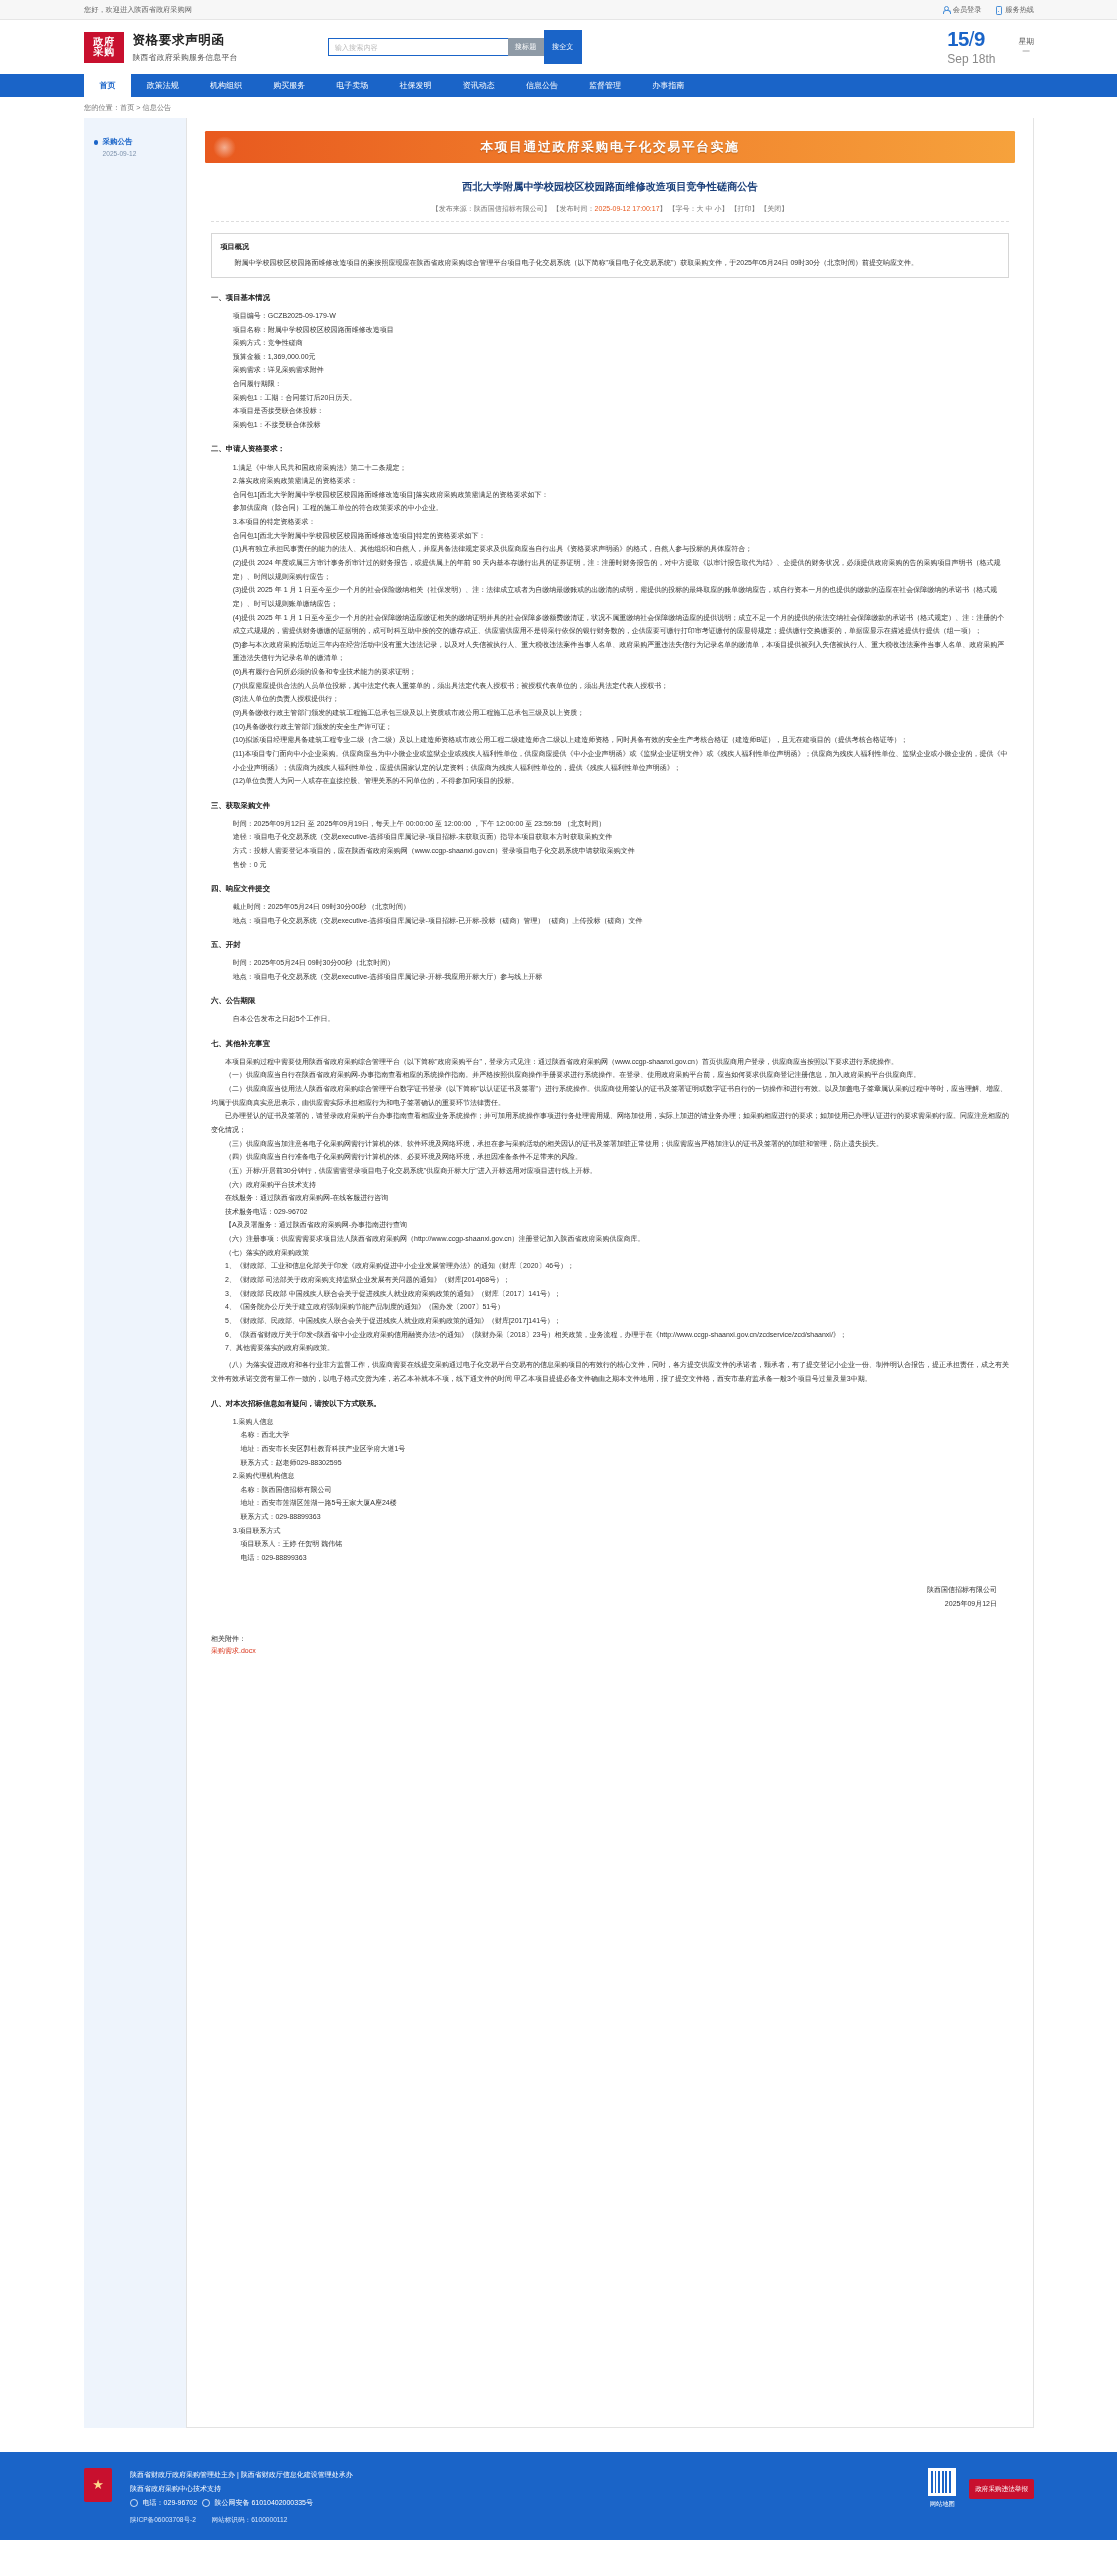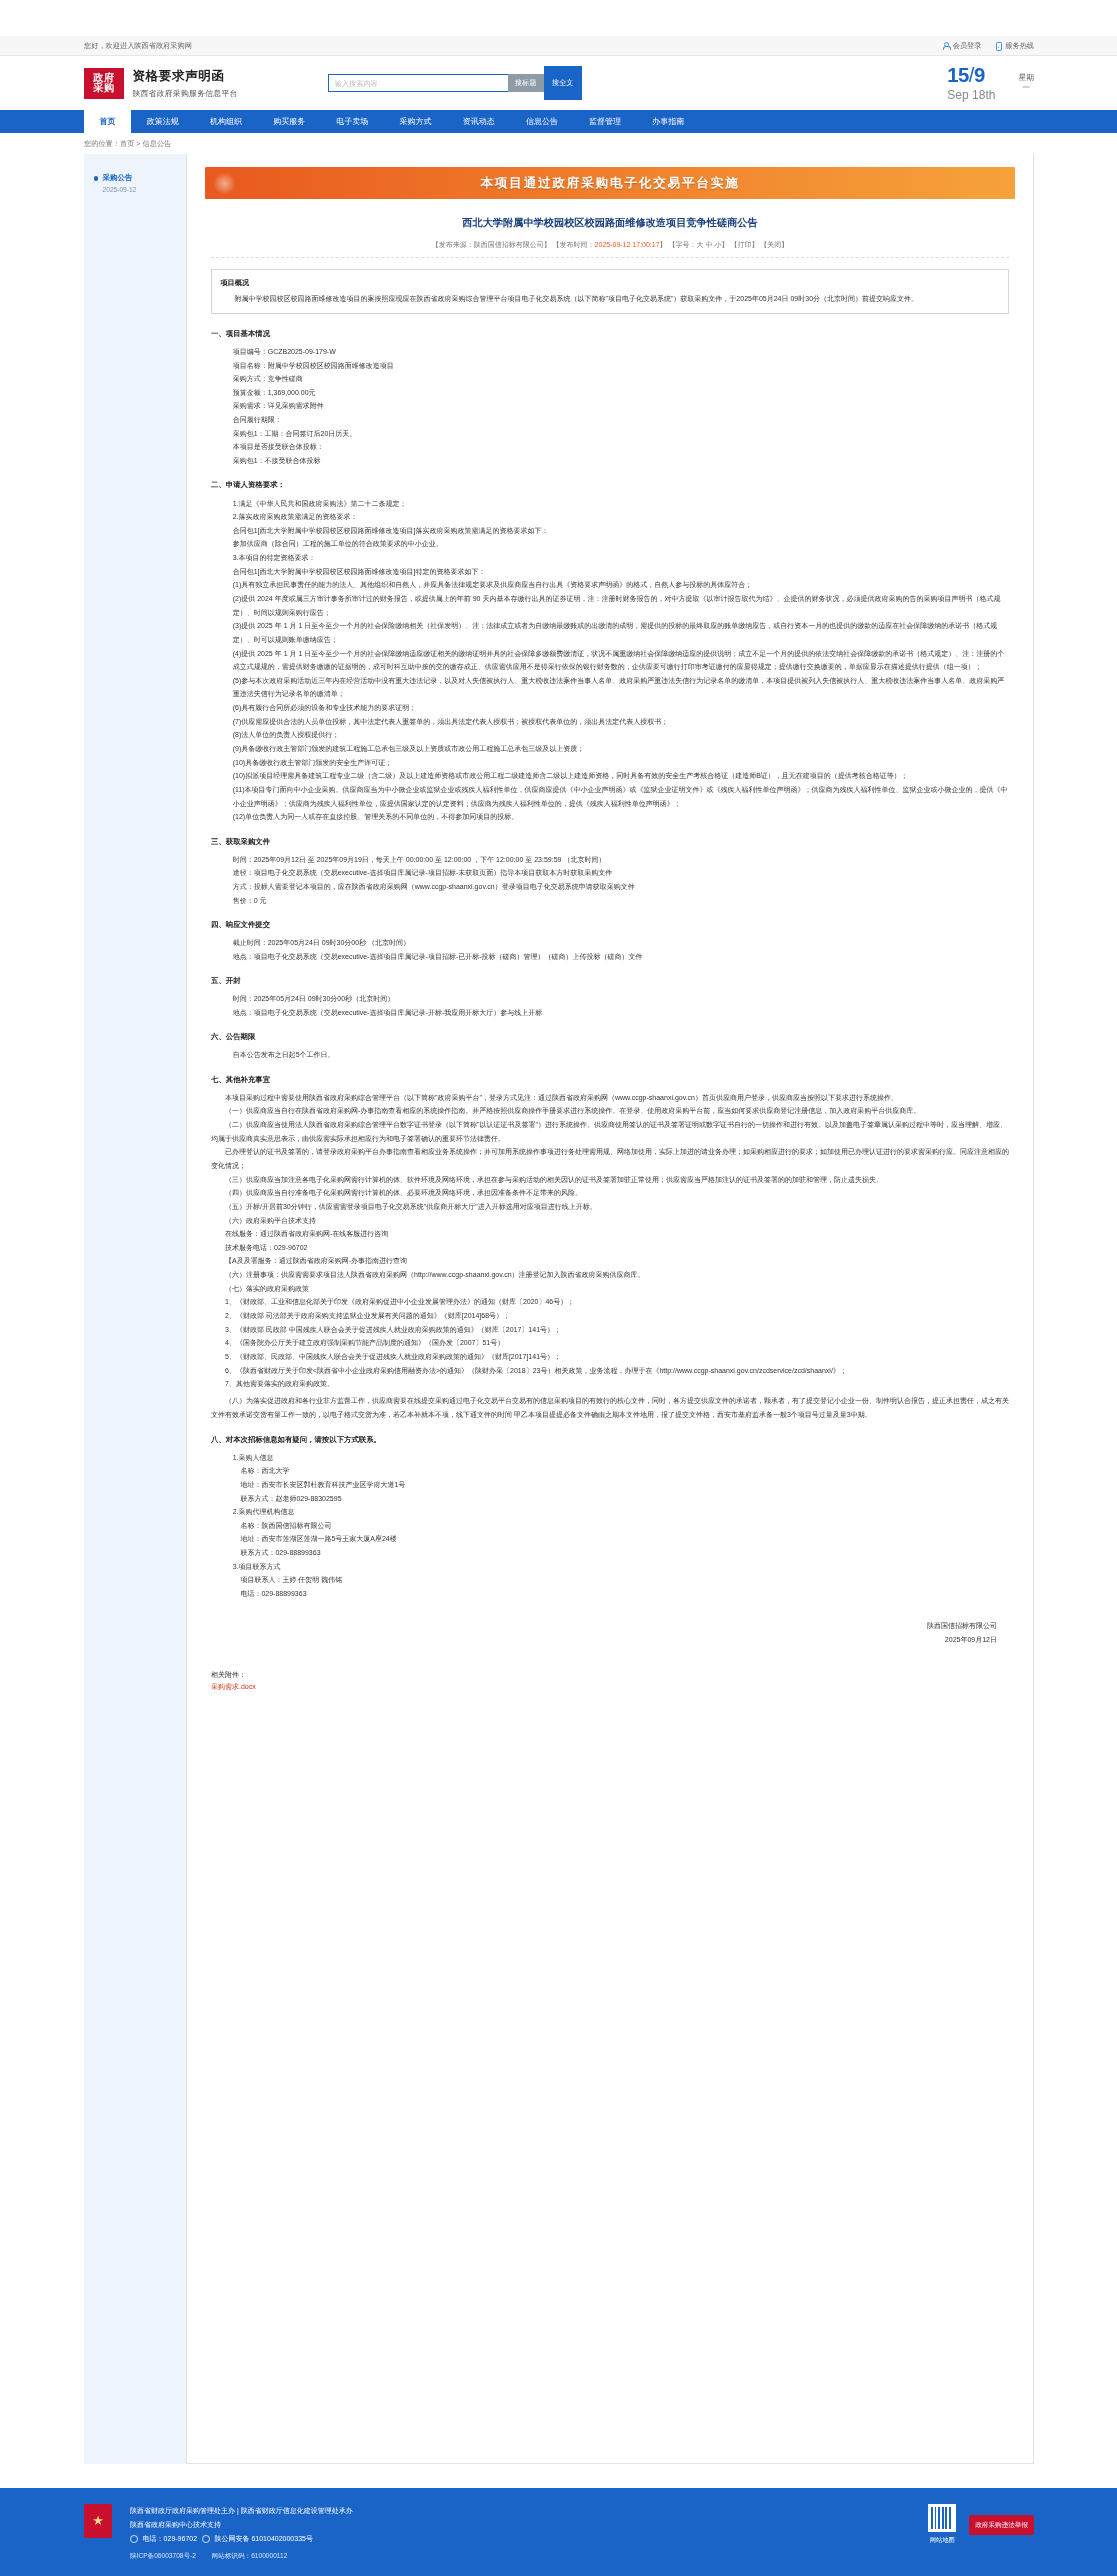--- a/index.html
+++ b/index.html
@@ -14,21 +14,20 @@
   
   .topbar {
     height:20.4px;
     background:#f7f7f7;
     border-bottom:0.6px solid #e6e6e6;
     display:flex;
     align-items:center;
     font-size:7.2px;
     color:#666;
     padding:0 84px;
-    margin-top:36px;
   }
   .topbar .left { flex:1; }
   .topbar .right { display:flex; align-items:center; gap:13px; }
   .topbar .right span { display:flex; align-items:center; gap:3px; }
   .ic { display:inline-block; width:7.8px; height:7.8px; position:relative; }
   .ic-person::before{content:"";position:absolute;left:2.4px;top:0.6px;width:3px;height:3px;border-radius:50%;border:0.7px solid #4a90d9;}
   .ic-person::after{content:"";position:absolute;left:0.9px;top:4.2px;width:6px;height:3px;border-radius:3px 3px 0 0;border:0.7px solid #4a90d9;border-bottom:none;}
   .ic-phone::before{content:"";position:absolute;left:1.8px;top:0;width:4.2px;height:7.2px;border:0.7px solid #4a90d9;border-radius:1.2px;}
   .ic-phone::after{content:"";position:absolute;left:3.1px;top:5.4px;width:1.5px;height:0.8px;background:#4a90d9;border-radius:0.6px;}
 
@@ -285,21 +284,21 @@
     <div class="nav-item">
       <span>机构组织</span>
     </div>
     <div class="nav-item">
       <span>购买服务</span>
     </div>
     <div class="nav-item">
       <span>电子卖场</span>
     </div>
     <div class="nav-item">
-      <span>采购方式</span>
+      <span>社保发明</span>
     </div>
     <div class="nav-item">
       <span>资讯动态</span>
     </div>
     <div class="nav-item">
       <span>信息公告</span>
     </div>
     <div class="nav-item">
       <span>监督管理</span>
     </div>

